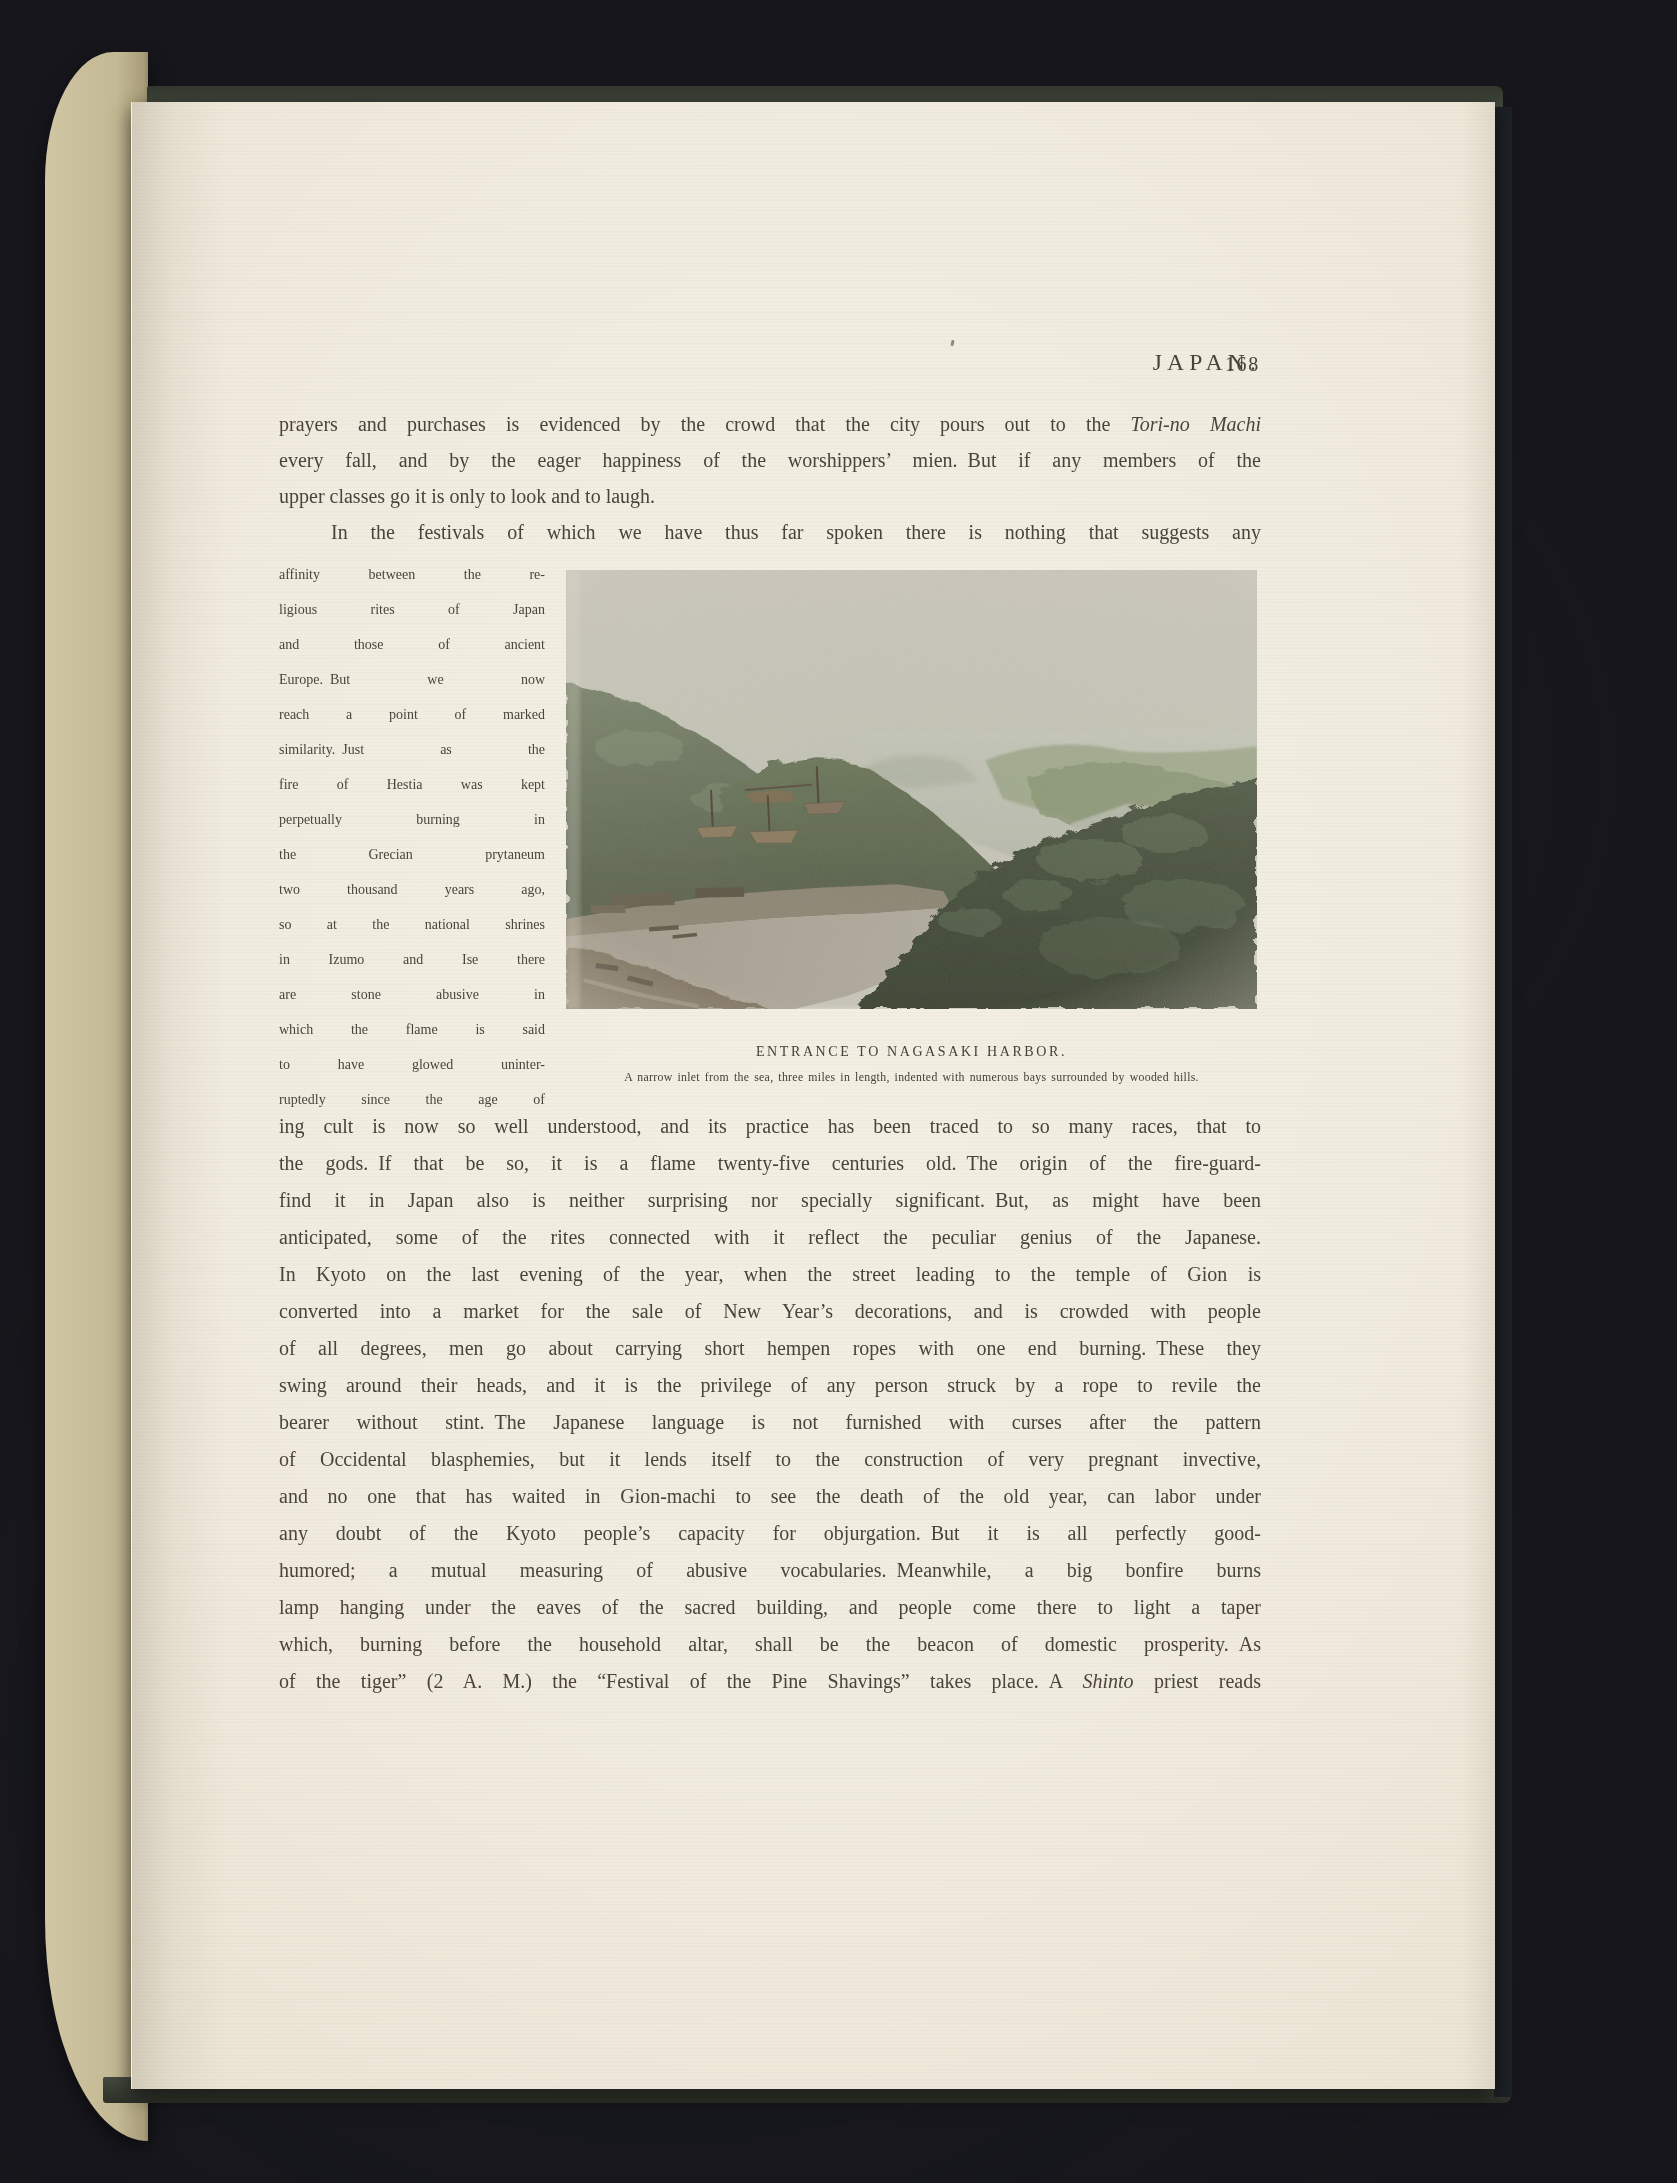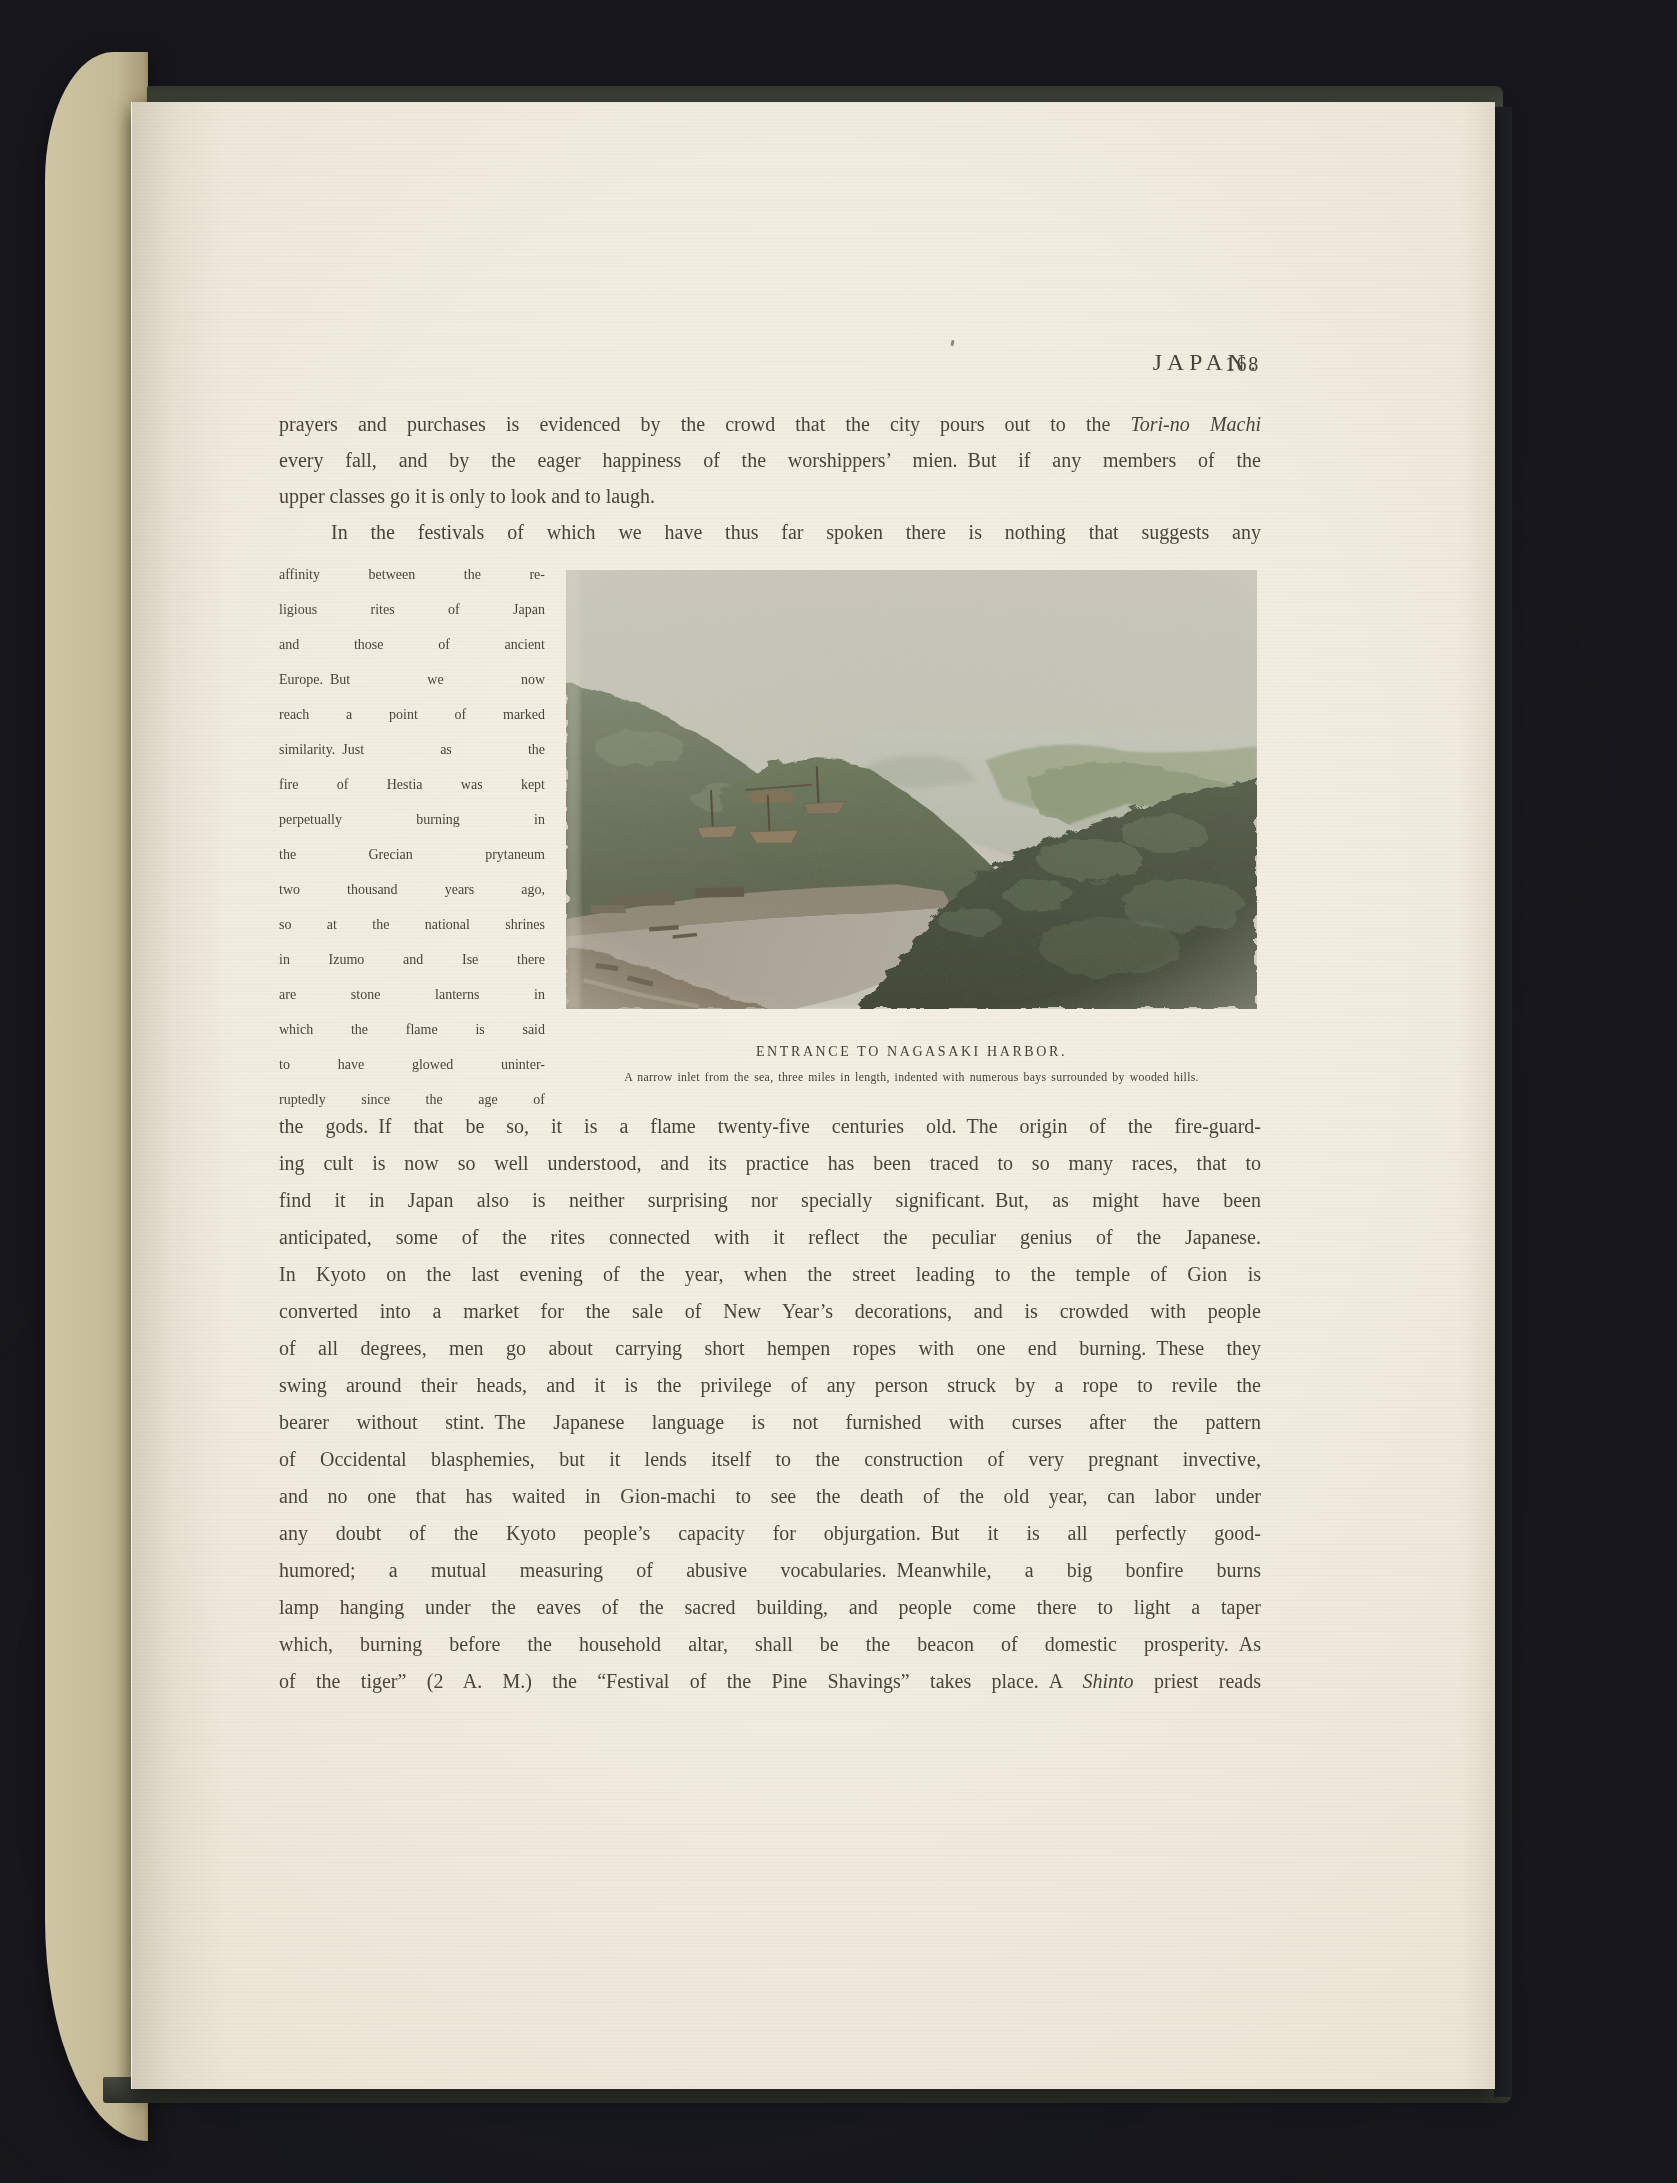--- a/index.html
+++ b/index.html
@@ -126,21 +126,21 @@
         <div class="tline"><span>and those of ancient</span></div>
         <div class="tline"><span>Europe. But we now</span></div>
         <div class="tline"><span>reach a point of marked</span></div>
         <div class="tline"><span>similarity. Just as the</span></div>
         <div class="tline"><span>fire of Hestia was kept</span></div>
         <div class="tline"><span>perpetually burning in</span></div>
         <div class="tline"><span>the Grecian prytaneum</span></div>
         <div class="tline"><span>two thousand years ago,</span></div>
         <div class="tline"><span>so at the national shrines</span></div>
         <div class="tline"><span>in Izumo and Ise there</span></div>
-        <div class="tline"><span>are stone lanterns in</span></div>
+        <div class="tline"><span>are stone abusive in</span></div>
         <div class="tline"><span>which the flame is said</span></div>
         <div class="tline"><span>to have glowed uninter-</span></div>
         <div class="tline"><span>ruptedly since the age of</span></div>
       </div>
 
     <figure class="photo">
       <svg viewBox="0 0 791 503" preserveAspectRatio="none">
         <defs>
           <linearGradient id="sky" x1="0" y1="0" x2="0" y2="1">
             <stop offset="0" stop-color="#ccc9be"></stop>
@@ -237,22 +237,22 @@
         <rect x="0" y="0" width="791" height="503" fill="url(#haze)"></rect>
         <rect x="0" y="0" width="791" height="503" fill="#8a7a5c" opacity=".05"></rect>
         <rect x="0" y="0" width="791" height="503" filter="url(#grain)" opacity=".1"></rect>
       </svg>
     </figure>
 
     <div class="caption">ENTRANCE TO NAGASAKI HARBOR.</div>
     <div class="subcaption">A narrow inlet from the sea, three miles in length, indented with numerous bays surrounded by wooded hills.</div>
 
     <div class="para para-main">
+        <div class="tline"><span>ing cult is now so well understood, and its practice has been traced to so many races, that to</span></div>
         <div class="tline"><span>the gods. If that be so, it is a flame twenty-five centuries old. The origin of the fire-guard-</span></div>
-        <div class="tline"><span>ing cult is now so well understood, and its practice has been traced to so many races, that to</span></div>
         <div class="tline"><span>find it in Japan also is neither surprising nor specially significant. But, as might have been</span></div>
         <div class="tline"><span>anticipated, some of the rites connected with it reflect the peculiar genius of the Japanese.</span></div>
         <div class="tline"><span>In Kyoto on the last evening of the year, when the street leading to the temple of Gion is</span></div>
         <div class="tline"><span>converted into a market for the sale of New Year’s decorations, and is crowded with people</span></div>
         <div class="tline"><span>of all degrees, men go about carrying short hempen ropes with one end burning. These they</span></div>
         <div class="tline"><span>swing around their heads, and it is the privilege of any person struck by a rope to revile the</span></div>
         <div class="tline"><span>bearer without stint. The Japanese language is not furnished with curses after the pattern</span></div>
         <div class="tline"><span>of Occidental blasphemies, but it lends itself to the construction of very pregnant invective,</span></div>
         <div class="tline"><span>and no one that has waited in Gion-machi to see the death of the old year, can labor under</span></div>
         <div class="tline"><span>any doubt of the Kyoto people’s capacity for objurgation. But it is all perfectly good-</span></div>

